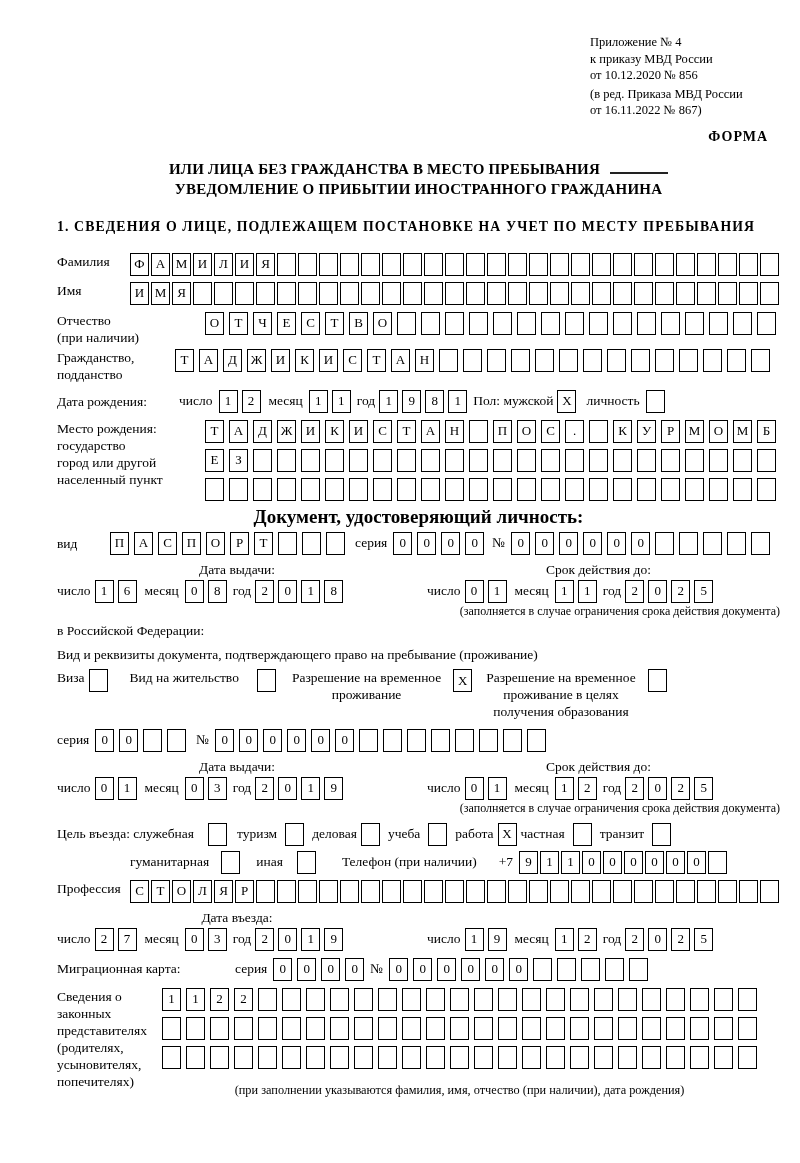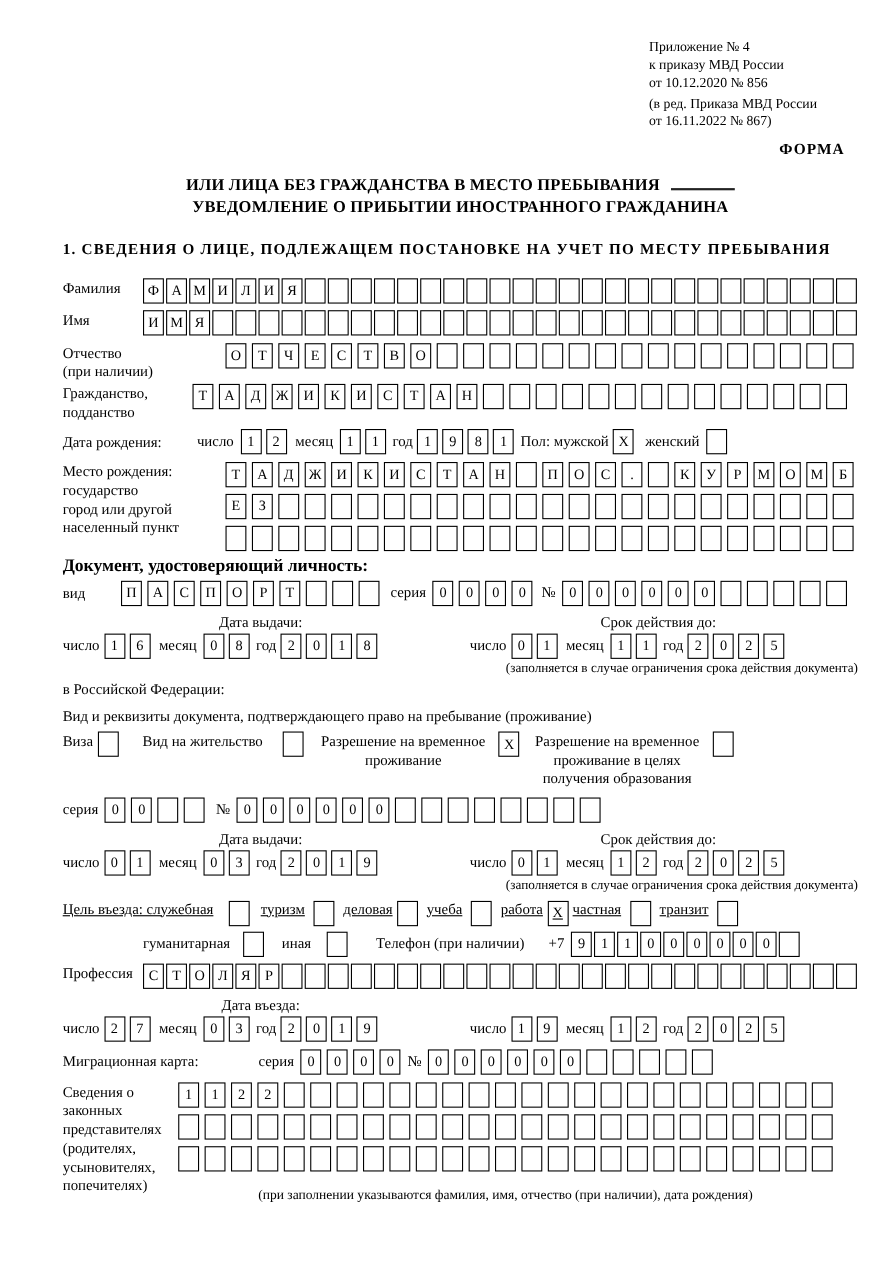--- a/index.html
+++ b/index.html
@@ -21,21 +21,21 @@
   .cell{flex:none;box-sizing:border-box;width:19px;height:23px;border:1.6px solid #000;
         display:flex;align-items:center;justify-content:center;font-size:13px;background:#fff;}
   .lbl{flex:none;line-height:17px;}
   .w73{width:73px;} .w118{width:118px;} .w148{width:148px;} .w105{width:105px;}
   .mt18{margin-top:18px;} .mt7{margin-top:7px;} .mt6{margin-top:6px;} .mt5{margin-top:5px;}
   .mt4{margin-top:4px;} .mt3{margin-top:3px;} .mt9{margin-top:9px;}
   .ml6{margin-left:6px;} .ml8{margin-left:8px;} .ml10{margin-left:10px;} .ml4{margin-left:4px;}
   .mr4{margin-right:4px;} .mr6{margin-right:6px;}
   .stack{display:flex;flex-direction:column;gap:6px;}
 
-  .center-b{margin-top:5px;font-weight:bold;font-size:16px;}
+  .center-b{margin-top:5px;text-align:center;font-weight:bold;font-size:19px;}
   .date-heads{display:flex;margin-top:7px;font-size:13.5px;line-height:16px;}
   .dh-l{flex:none;width:360px;text-align:center;}
   .dh-r{flex:1;text-align:center;}
   .date-row{display:flex;margin-top:2px;align-items:center;}
   .dgroup{display:flex;align-items:center;flex:none;}
   .dgl{flex:none;width:360px;}
   .note{margin-top:1px;text-align:right;font-size:12px;line-height:15px;}
   .plain{margin-top:7px;line-height:17px;}
   .perm{display:flex;align-items:flex-start;margin-top:6px;line-height:17px;}
   .multi{text-align:center;line-height:17px;}
@@ -217,21 +217,21 @@
       </div>
     <span class="ml6 mr4">год</span>
     <div class="cells g4">
         <div class="cell">1</div>
         <div class="cell">9</div>
         <div class="cell">8</div>
         <div class="cell">1</div>
       </div>
     <span class="ml6 mr4">Пол: мужской</span>
     <div class="cell">X</div>
-    <span class="ml10 mr6">женский</span>
+    <span class="ml10 mr6">личность</span>
     <div class="cell"></div>
   </div>
 
   <div class="row mt7">
     <div class="lbl w148">
       <div>Место рождения:</div>
       <div>государство</div>
       <div>город или другой</div>
       <div>населенный пункт</div>
     </div>
@@ -489,21 +489,21 @@
       <div class="cells g4">
           <div class="cell">2</div>
           <div class="cell">0</div>
           <div class="cell">2</div>
           <div class="cell">5</div>
         </div>
     </div>
   </div>
   <div class="note">(заполняется в случае ограничения срока действия документа)</div>
 
-  <div class="row mt7" style="text-decoration:underline;">
+  <div class="row mt7" style="align-items:center;">
     <span>Цель въезда: служебная</span>
     <div class="cell" style="margin-left:14px;"></div>
     <span class="ml10">туризм</span>
     <div class="cell ml8"></div>
     <span class="ml8">деловая</span>
     <div class="cell ml4"></div>
     <span class="ml8">учеба</span>
     <div class="cell ml8"></div>
     <span class="ml8">работа</span>
     <div class="cell ml4">X</div>

